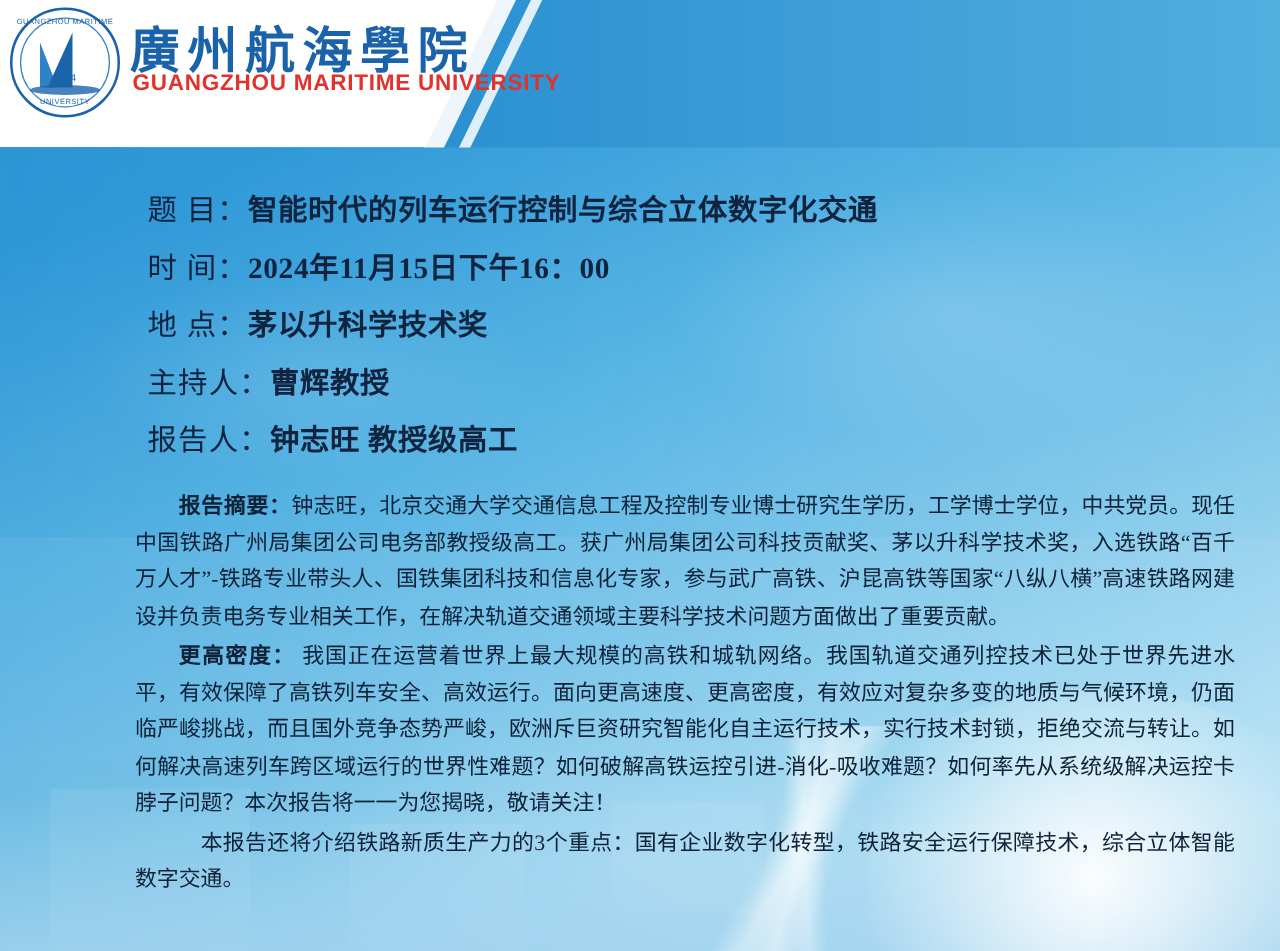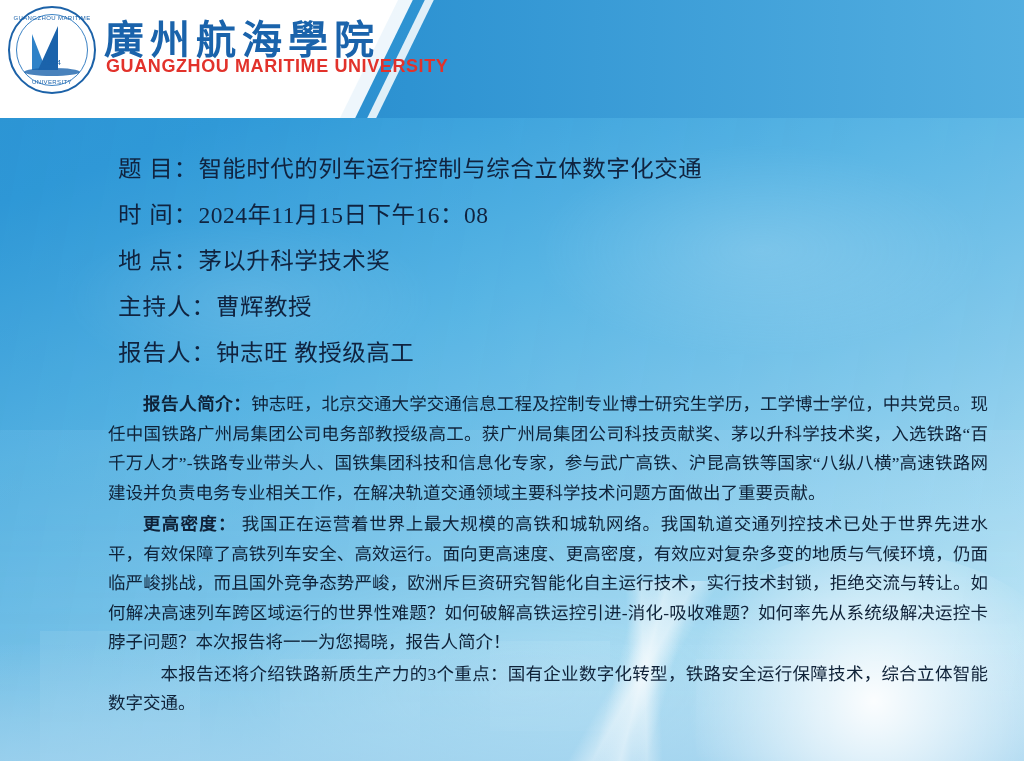--- a/index.html
+++ b/index.html
@@ -227,20 +227,21 @@
     color: #10233f;
     line-height: 46px;
     white-space: nowrap;
     font-family: "Liberation Serif", serif;
   }
   .info-label {
     letter-spacing: 1px;
   }
   .info-value {
     letter-spacing: .5px;
+    font-weight: bold;
   }
 
   .para-block {
     position: absolute;
     left: 108px; top: 272px;
     width: 880px;
   }
   .para {
     font-size: 17.5px;
     line-height: 29.5px;
@@ -289,39 +290,39 @@
     <div class="notice-title">学术交流预告</div>
   </div>
 
   <div class="content">
 
     <div class="info-list">
       <div class="info-row">
         <span class="info-label">题  目：</span><span class="info-value">智能时代的列车运行控制与综合立体数字化交通</span>
       </div>
       <div class="info-row">
-        <span class="info-label">时  间：</span><span class="info-value">2024年11月15日下午16：08</span>
+        <span class="info-label">时  间：</span><span class="info-value">2024年11月15日下午16：00</span>
       </div>
       <div class="info-row">
         <span class="info-label">地  点：</span><span class="info-value">茅以升科学技术奖</span>
       </div>
       <div class="info-row">
         <span class="info-label">主持人：</span><span class="info-value">曹辉教授</span>
       </div>
       <div class="info-row">
         <span class="info-label">报告人：</span><span class="info-value">钟志旺  教授级高工</span>
       </div>
     </div>
 
     <div class="para-block">
       <p class="para indent2">
-        <span class="lead">报告人简介：</span><span>钟志旺，北京交通大学交通信息工程及控制专业博士研究生学历，工学博士学位，中共党员。现任中国铁路广州局集团公司电务部教授级高工。获广州局集团公司科技贡献奖、茅以升科学技术奖，入选铁路“百千万人才”-铁路专业带头人、国铁集团科技和信息化专家，参与武广高铁、沪昆高铁等国家“八纵八横”高速铁路网建设并负责电务专业相关工作，在解决轨道交通领域主要科学技术问题方面做出了重要贡献。</span>
+        <span class="lead">报告摘要：</span><span>钟志旺，北京交通大学交通信息工程及控制专业博士研究生学历，工学博士学位，中共党员。现任中国铁路广州局集团公司电务部教授级高工。获广州局集团公司科技贡献奖、茅以升科学技术奖，入选铁路“百千万人才”-铁路专业带头人、国铁集团科技和信息化专家，参与武广高铁、沪昆高铁等国家“八纵八横”高速铁路网建设并负责电务专业相关工作，在解决轨道交通领域主要科学技术问题方面做出了重要贡献。</span>
       </p>
       <p class="para indent2">
-        <span class="lead">更高密度：</span><span>  我国正在运营着世界上最大规模的高铁和城轨网络。我国轨道交通列控技术已处于世界先进水平，有效保障了高铁列车安全、高效运行。面向更高速度、更高密度，有效应对复杂多变的地质与气候环境，仍面临严峻挑战，而且国外竞争态势严峻，欧洲斥巨资研究智能化自主运行技术，实行技术封锁，拒绝交流与转让。如何解决高速列车跨区域运行的世界性难题？如何破解高铁运控引进-消化-吸收难题？如何率先从系统级解决运控卡脖子问题？本次报告将一一为您揭晓，报告人简介！</span>
+        <span class="lead">更高密度：</span><span>  我国正在运营着世界上最大规模的高铁和城轨网络。我国轨道交通列控技术已处于世界先进水平，有效保障了高铁列车安全、高效运行。面向更高速度、更高密度，有效应对复杂多变的地质与气候环境，仍面临严峻挑战，而且国外竞争态势严峻，欧洲斥巨资研究智能化自主运行技术，实行技术封锁，拒绝交流与转让。如何解决高速列车跨区域运行的世界性难题？如何破解高铁运控引进-消化-吸收难题？如何率先从系统级解决运控卡脖子问题？本次报告将一一为您揭晓，敬请关注！</span>
       </p>
       <p class="para indent3">
         <span>本报告还将介绍铁路新质生产力的3个重点：国有企业数字化转型，铁路安全运行保障技术，综合立体智能数字交通。</span>
       </p>
     </div>
 
   </div>
 </div>
 
 </body></html>

